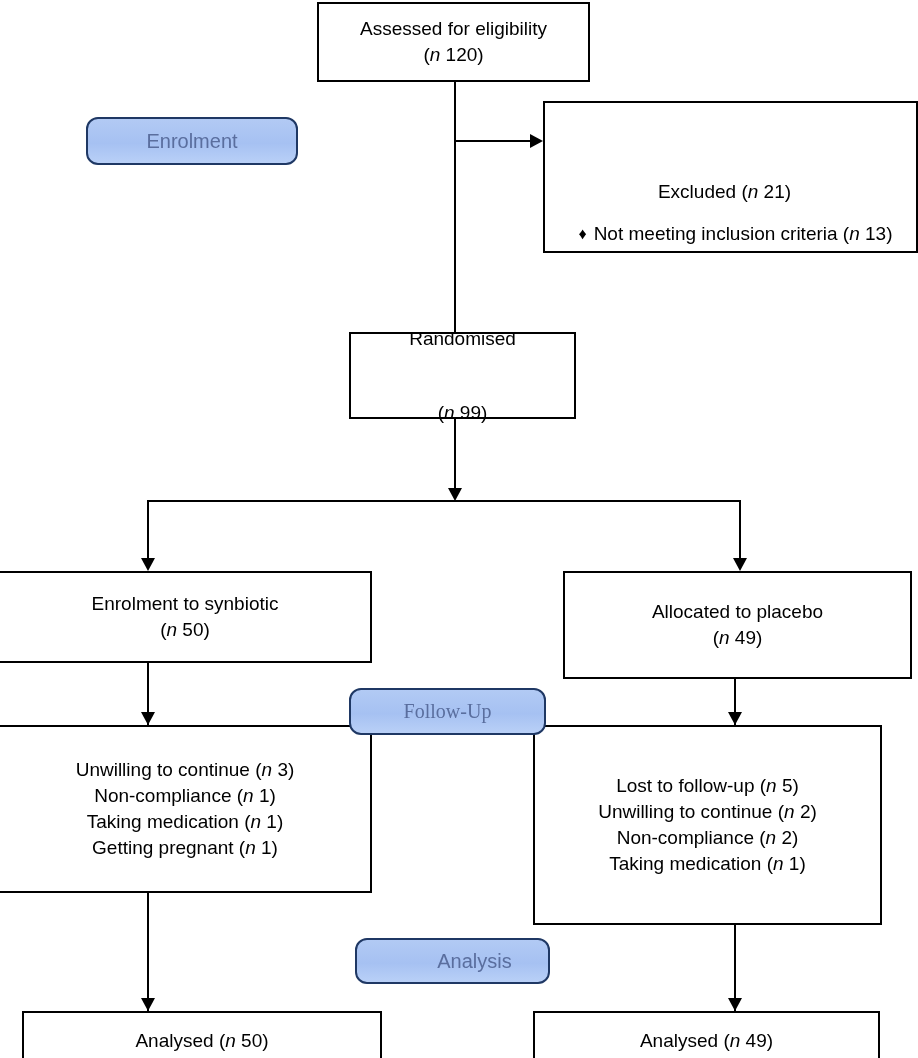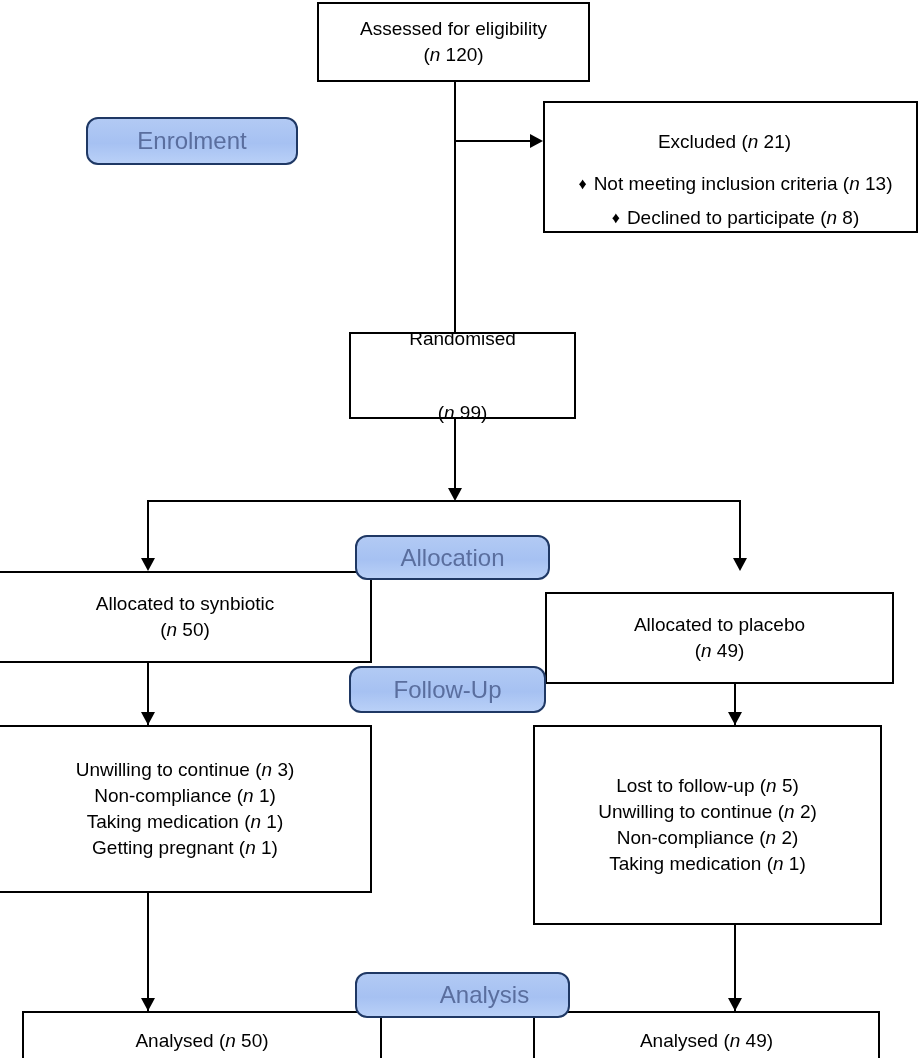--- a/index.html
+++ b/index.html
@@ -33,27 +33,27 @@
     justify-content: center;
     text-align: center;
     font-size: 19px;
     line-height: 26px;
     z-index: 2;
   }
   .node .ln { display: block; white-space: nowrap; }
 
   
   #node-assessed   { left: 317px; top: 2px;    width: 273px; height: 80px; }
-  #node-excluded   { left: 543px; top: 101px;  width: 375px; height: 132px;
-                     align-items: stretch; justify-content: flex-start;
+  #node-excluded   { left: 543px; top: 101px;  width: 375px; height: 152px;
+                     align-items: stretch; justify-content: flex-end;
                      padding: 26px 12px 0 0; }
   #node-randomised { left: 349px; top: 332px;  width: 227px; height: 87px; gap: 48px; }
 
   #node-alloc-left  { left: -2px;  top: 571px; width: 374px; height: 92px; }
-  #node-alloc-right { left: 545px; top: 571px; width: 349px; height: 92px; margin-top: 21px; }
+  #node-alloc-right { left: 563px; top: 571px; width: 349px; height: 108px; }
 
   #node-follow-left  { left: -2px;  top: 725px; width: 374px; height: 168px; }
   #node-follow-right { left: 533px; top: 725px; width: 349px; height: 200px; }
 
   #node-analysed-left  { left: 22px;  top: 1011px; width: 360px; height: 60px; }
   #node-analysed-right { left: 533px; top: 1011px; width: 347px; height: 60px; }
 
   .excl-title {
     display: block;
     text-align: center;
@@ -76,28 +76,28 @@
   .badge {
     position: absolute;
     box-sizing: border-box;
     border: 2px solid #1f3864;
     border-radius: 12px;
     background: linear-gradient(180deg, #b2caf4 0%, #a6c1f2 55%, #b9d0f7 100%);
     color: #5a6e9e;
     display: flex;
     align-items: center;
     justify-content: center;
-    font-size: 24px;
+    font-size: 20px;
     white-space: nowrap;
     z-index: 5;
   }
   #badge-enrolment  { left: 86px;  top: 117px; width: 212px; height: 48px; }
   #badge-allocation { left: 355px; top: 535px; width: 195px; height: 45px; }
-  #badge-followup   { left: 349px; top: 666px; width: 197px; height: 47px; }
-  #badge-analysis   { left: 355px; top: 972px; width: 215px; height: 46px; padding-left: 44px; }
+  #badge-followup   { left: 349px; top: 688px; width: 197px; height: 47px; font-family: Liberation Serif, serif; }
+  #badge-analysis   { left: 355px; top: 938px; width: 195px; height: 46px; padding-left: 44px; }
 
   
   .conn { position: absolute; background: #000000; z-index: 1; }
   .v { width: 2px; }
   .h { height: 2px; }
 
   .arrowhead {
     position: absolute;
     width: 0; height: 0;
     z-index: 1;
@@ -147,30 +147,29 @@
   <div class="arrowhead down" style="left:728px; top:998px;"></div>
 
   <div class="node" id="node-assessed">
     <span class="ln">Assessed for eligibility</span>
     <span class="ln">(<i>n</i> 120)</span>
   </div>
 
   <div class="node" id="node-excluded">
     <span class="excl-title">Excluded (<i>n</i> 21)</span>
     <span class="excl-item"><span class="bullet">♦</span><span>Not meeting inclusion criteria (<i>n</i> 13)</span></span>
-    <span class="excl-item"><span class="bullet">♦</span><span>Declined to participate (<i>n</i> 8)</span></span>
   </div>
 
   <div class="node" id="node-randomised">
     <span class="ln">Randomised</span>
     <span class="ln">(<i>n</i> 99)</span>
   </div>
 
   <div class="node" id="node-alloc-left">
-    <span class="ln">Allocated to synbiotic</span>
+    <span class="ln">Enrolment to synbiotic</span>
     <span class="ln">(<i>n</i> 50)</span>
   </div>
 
   <div class="node" id="node-alloc-right">
     <span class="ln">Allocated to placebo</span>
     <span class="ln">(<i>n</i> 49)</span>
   </div>
 
   <div class="node" id="node-follow-left">
     <span class="ln">Unwilling to continue (<i>n</i> 3)</span>
@@ -190,23 +189,20 @@
     <span class="ln">Analysed (<i>n</i> 50)</span>
   </div>
 
   <div class="node" id="node-analysed-right">
     <span class="ln">Analysed (<i>n</i> 49)</span>
   </div>
 
   <div class="badge" id="badge-enrolment">
     <span>Enrolment</span>
   </div>
-  <div class="badge" id="badge-allocation">
-    <span>Allocation</span>
-  </div>
   <div class="badge" id="badge-followup">
     <span>Follow-Up</span>
   </div>
   <div class="badge" id="badge-analysis">
     <span>Analysis</span>
   </div>
 
 </div>
 
 </body></html>

